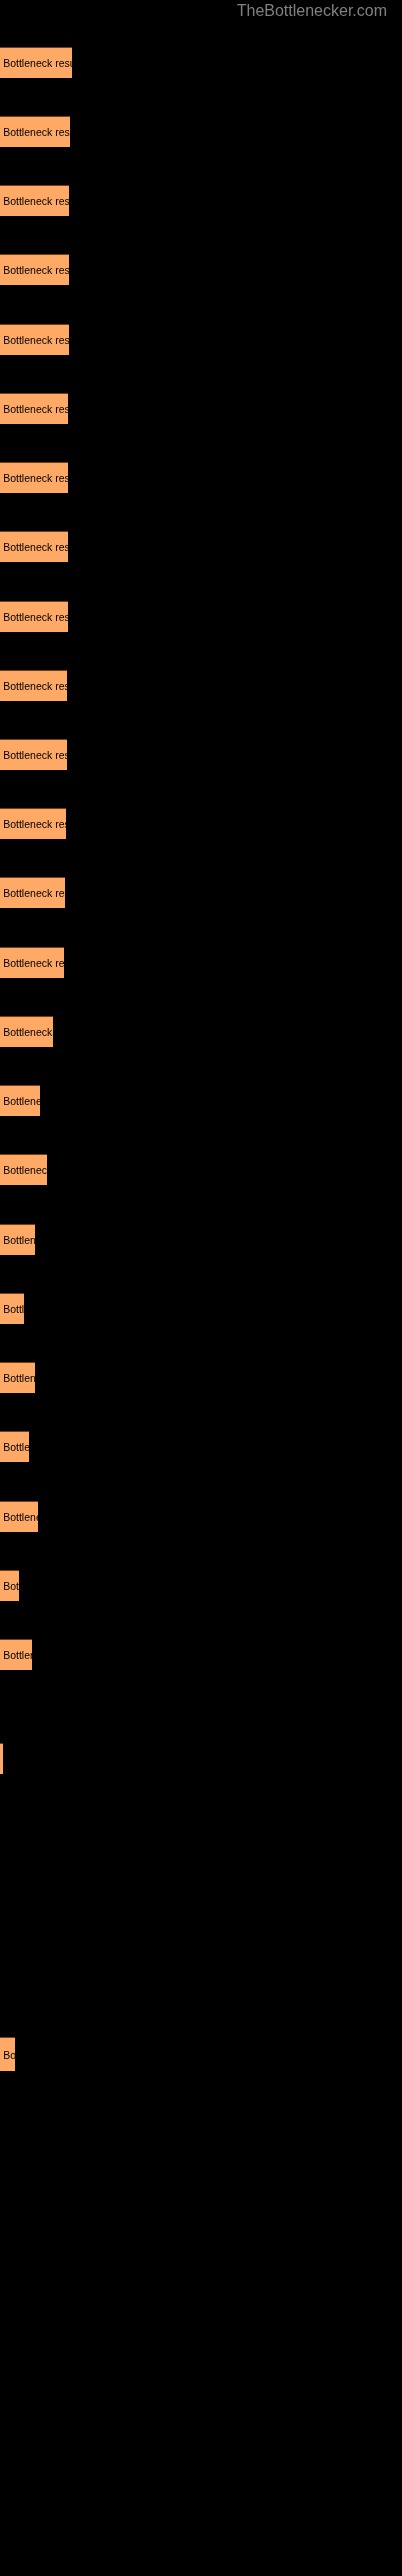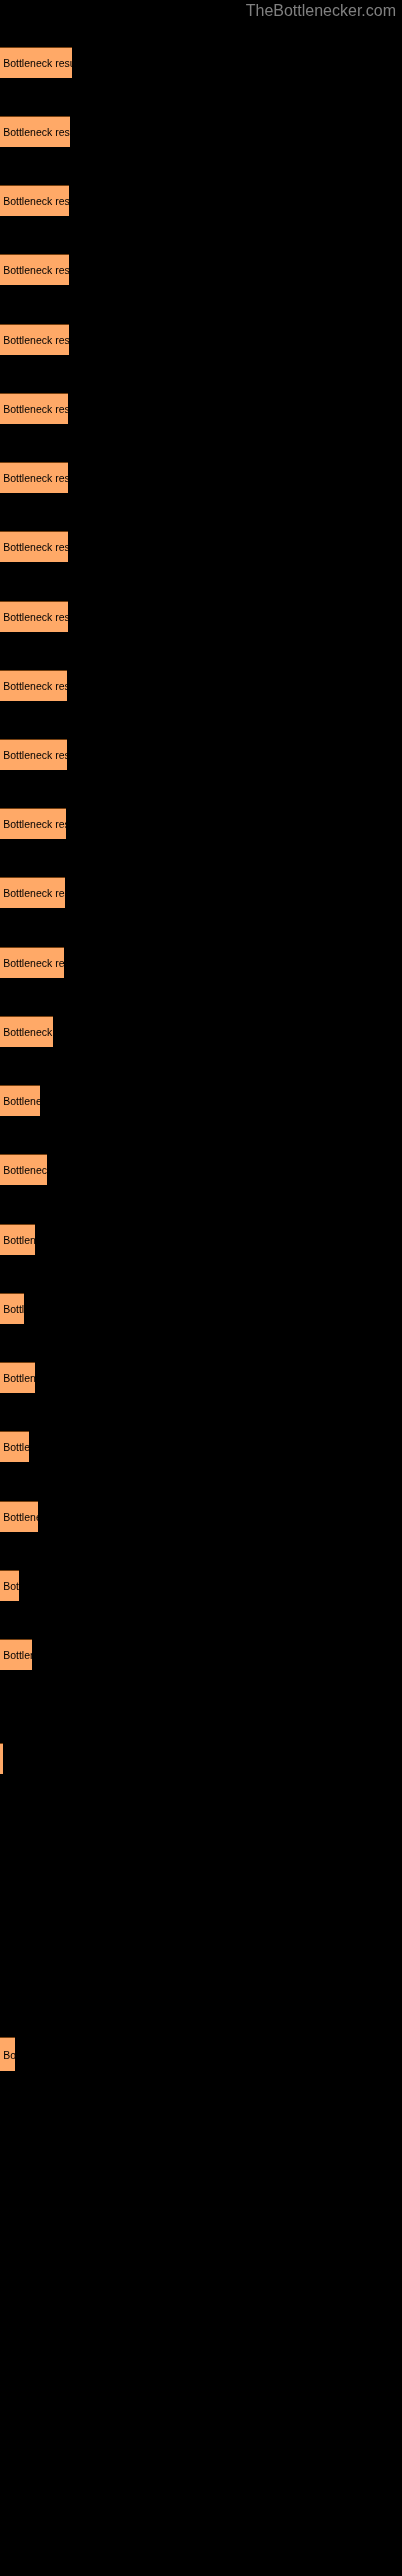--- a/index.html
+++ b/index.html
@@ -16,21 +16,21 @@
   }
   #chart-root {
     position: absolute;
     left: 0; top: 0;
     width: 403px;
     height: 2576px;
     background: #000000;
   }
   #site-title {
     position: absolute;
-    right: 7px;
+    right: 16px;
     top: 0.8px;
     color: #808080;
     font-size: 16px;
     font-family: "Liberation Sans", sans-serif;
     letter-spacing: 0px;
     white-space: nowrap;
     line-height: 19.3px;
   }
   .bar-row {
     position: absolute;

